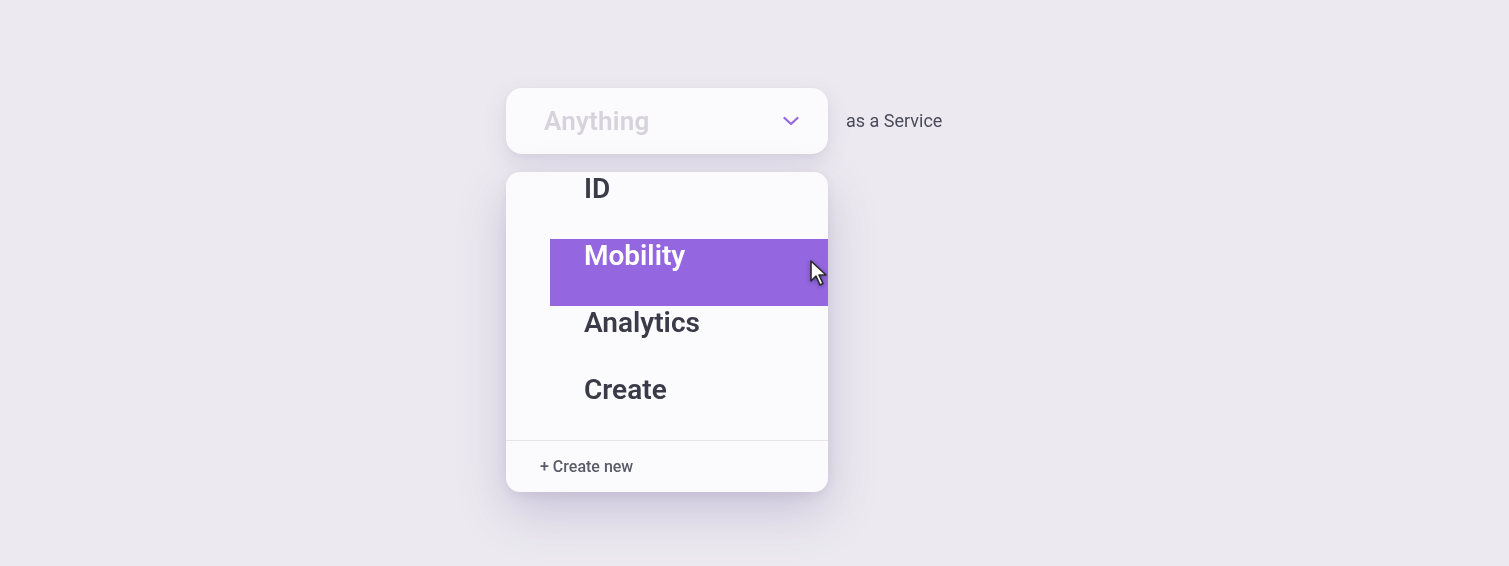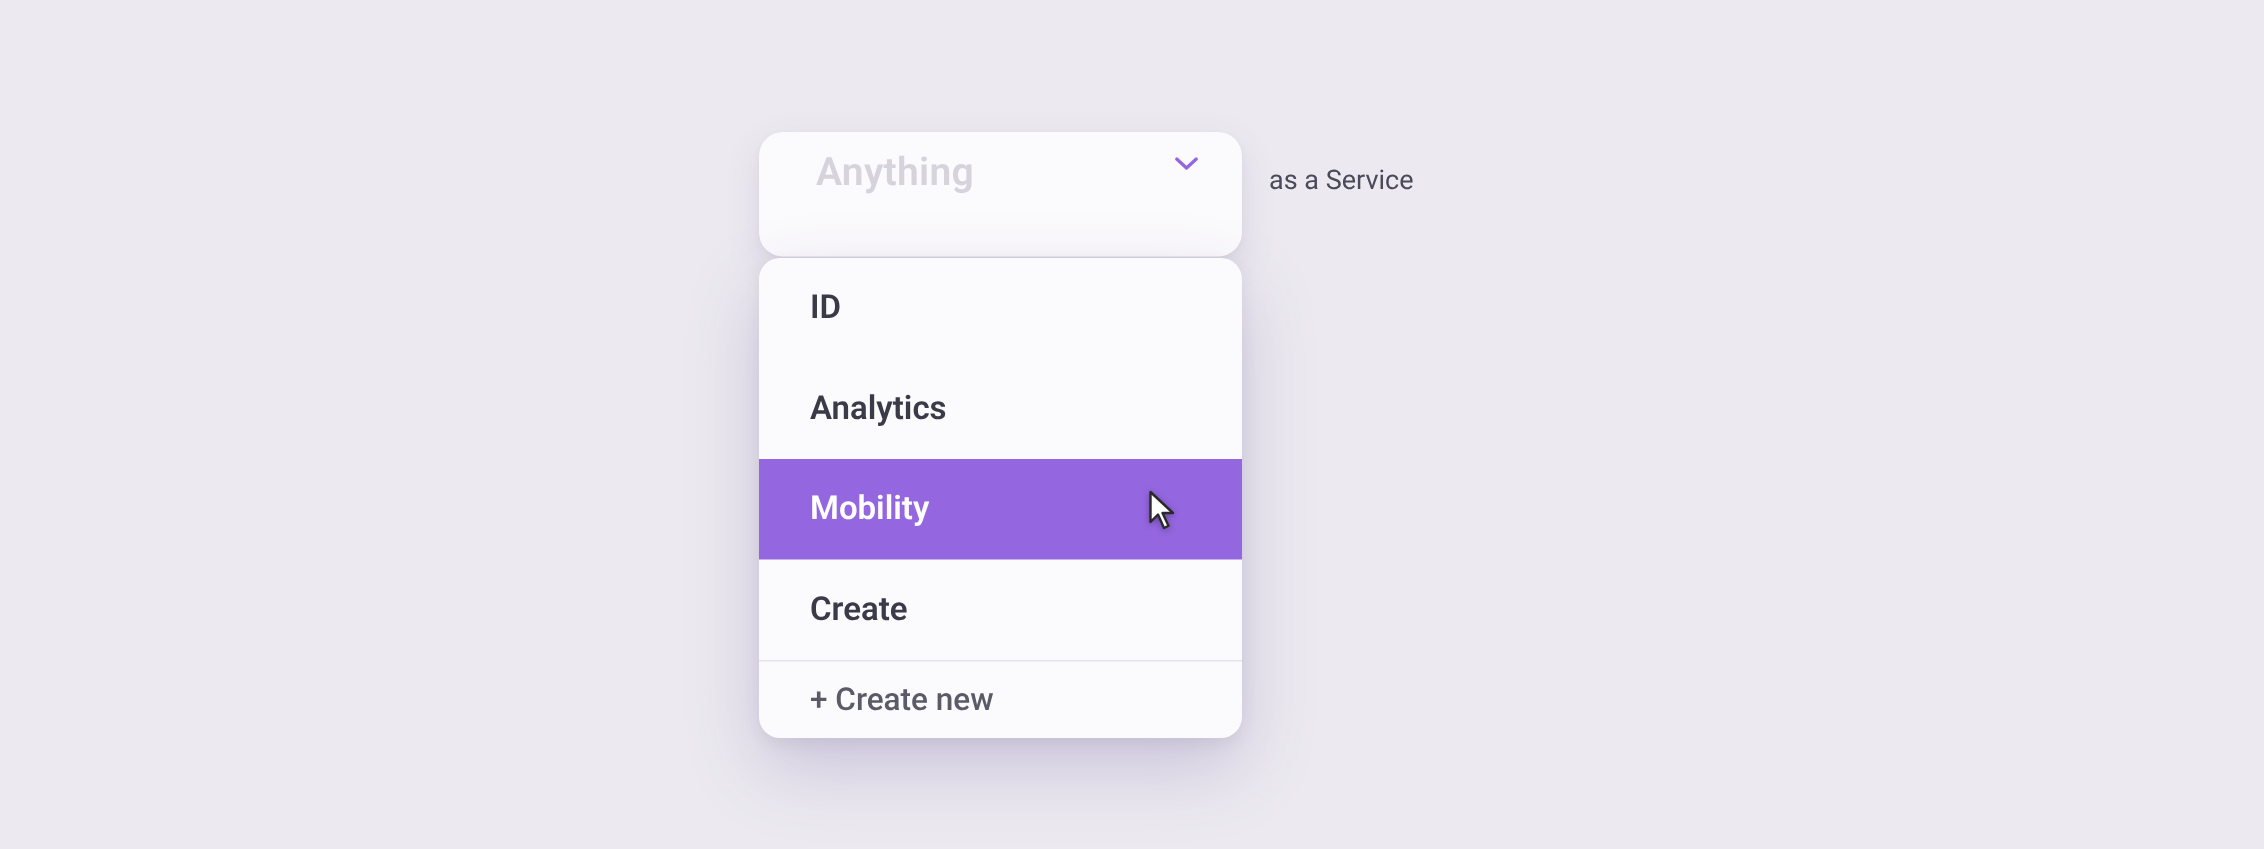--- a/index.html
+++ b/index.html
@@ -21,26 +21,27 @@
       top: 88px;
       display: flex;
       align-items: flex-start;
       gap: 18px;
     }
     .dropdown-wrapper {
       position: relative;
     }
     .dropdown-trigger {
       width: 322px;
-      height: 83px;
+      height: 66px;
       background: #fbfafc;
       border-radius: 16px;
       display: flex;
+      align-items: center;
       justify-content: space-between;
-      padding: 12px 28px 0 38px;
+      padding: 0 28px 0 38px;
       box-shadow: 0 8px 24px rgba(80, 60, 140, 0.12), 0 2px 6px rgba(0,0,0,0.04);
       cursor: pointer;
     }
     .dropdown-placeholder {
       font-size: 26px;
       font-weight: 600;
       color: #d6d3dc;
       letter-spacing: 0.2px;
     }
     .chevron {
@@ -66,38 +67,38 @@
       top: 84px;
       width: 322px;
       background: #fbfafc;
       border-radius: 14px;
       box-shadow: 0 20px 50px rgba(80, 60, 140, 0.22), 0 4px 12px rgba(0,0,0,0.06);
       overflow: hidden;
     }
     .menu-item {
       height: 67px;
       display: flex;
-      align-items: center;
       padding: 0 34px;
-      font-size: 22px;
+      font-size: 28px;
       font-weight: 600;
       color: #3a3a48;
       cursor: pointer;
       position: relative;
+      margin-left: 44px;
     }
     .menu-item.hovered {
       background: #9466e0;
       color: #ffffff;
     }
     .menu-create {
       height: 52px;
       display: flex;
       align-items: center;
       padding: 0 34px;
-      font-size: 21px;
+      font-size: 16px;
       font-weight: 500;
       color: #5a5a68;
       border-top: 1px solid #e6e4ea;
       cursor: pointer;
     }
     .cursor-icon {
       position: absolute;
       left: 258px;
       top: 20px;
       width: 22px;
@@ -121,30 +122,30 @@
         <svg viewBox="0 0 16 10" fill="none" stroke="#9466e0" stroke-width="2.2" stroke-linecap="round" stroke-linejoin="round">
           <polyline points="1.5,2 8,8 14.5,2"></polyline>
         </svg>
       </span>
     </div>
 
     <div class="dropdown-menu">
       <div class="menu-item">
         <span>ID</span>
       </div>
-      <div class="menu-item">
-        <span>Analytics</span>
-      </div>
       <div class="menu-item hovered">
         <span>Mobility</span>
         <span class="cursor-icon">
           <svg viewBox="0 0 20 28">
             <path d="M 2 2 L 2 22 L 7 17 L 11 26 L 14 24.5 L 10 16 L 17 16 Z" fill="#ffffff" stroke="#2a2a2a" stroke-width="1.6" stroke-linejoin="round"></path>
           </svg>
         </span>
+      </div>
+      <div class="menu-item">
+        <span>Analytics</span>
       </div>
       <div class="menu-item">
         <span>Create</span>
       </div>
       <div class="menu-create">
         <span>+ Create new</span>
       </div>
     </div>
   </div>
 

